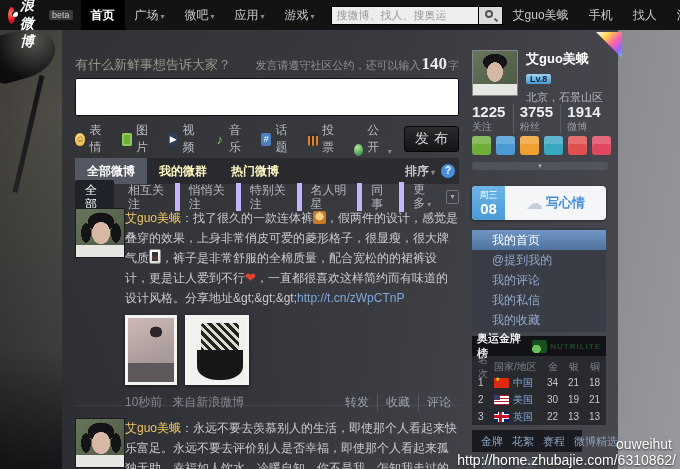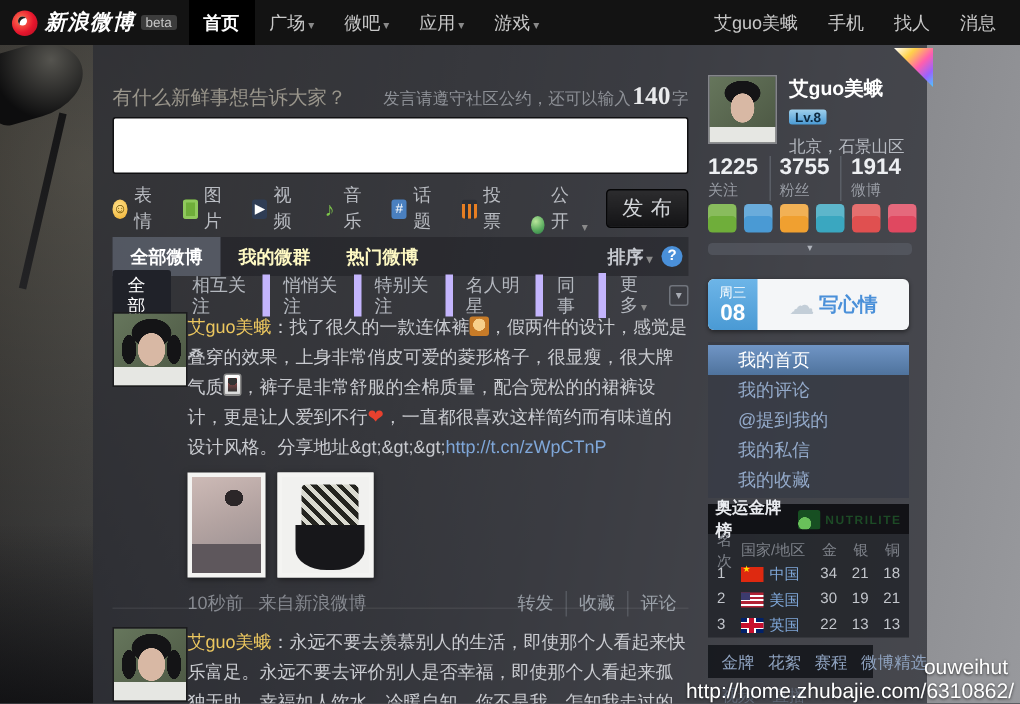--- a/index.html
+++ b/index.html
@@ -215,20 +215,26 @@
   <div class="logo">
     <span class="logo-eye"></span>
     <span class="logo-text">新浪微博</span>
     <span class="beta">beta</span>
   </div>
   <div class="nav-item active">首页</div>
   <div class="nav-item"><span>广场</span><span class="chev">▾</span></div>
   <div class="nav-item"><span>微吧</span><span class="chev">▾</span></div>
   <div class="nav-item"><span>应用</span><span class="chev">▾</span></div>
   <div class="nav-item"><span>游戏</span><span class="chev">▾</span></div>
+  <div class="search">
+    <input placeholder="搜微博、找人、搜奥运" style="">
+    <div class="search-btn">
+        <span class="mag"></span>
+      </div>
+  </div>
   <div class="nav-right">
     <div class="nav-item">艾guo美蛾</div>
     <div class="nav-item">手机</div>
     <div class="nav-item">找人</div>
     <div class="nav-item"><span>消息</span></div>
 
   </div>
 </div>
 
 <div class="page">
@@ -370,22 +376,22 @@
         <div class="w-num">08</div>
       </div>
       <div class="w-right">
         <span class="cloud">☁</span>
         <span class="w-mood">写心情</span>
       </div>
     </div>
 
     <div class="menu">
       <div class="menu-item active">我的首页</div>
+      <div class="menu-item">@提到我的</div>
       <div class="menu-item">我的评论</div>
-      <div class="menu-item">@提到我的</div>
       <div class="menu-item">我的私信</div>
       <div class="menu-item">我的收藏</div>
     </div>
 
     <div class="medals">
       <div class="medals-head">
         <span class="medals-title">奥运金牌榜</span>
         <span class="sponsor-logo"></span>
         <span class="sponsor-text">NUTRILITE</span>
       </div>

